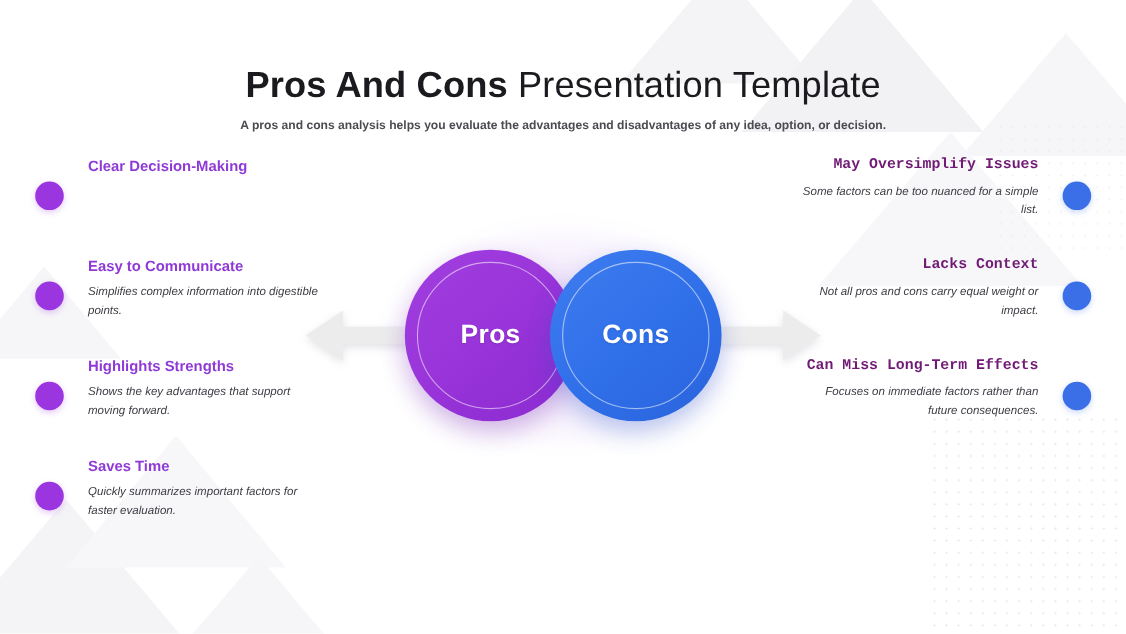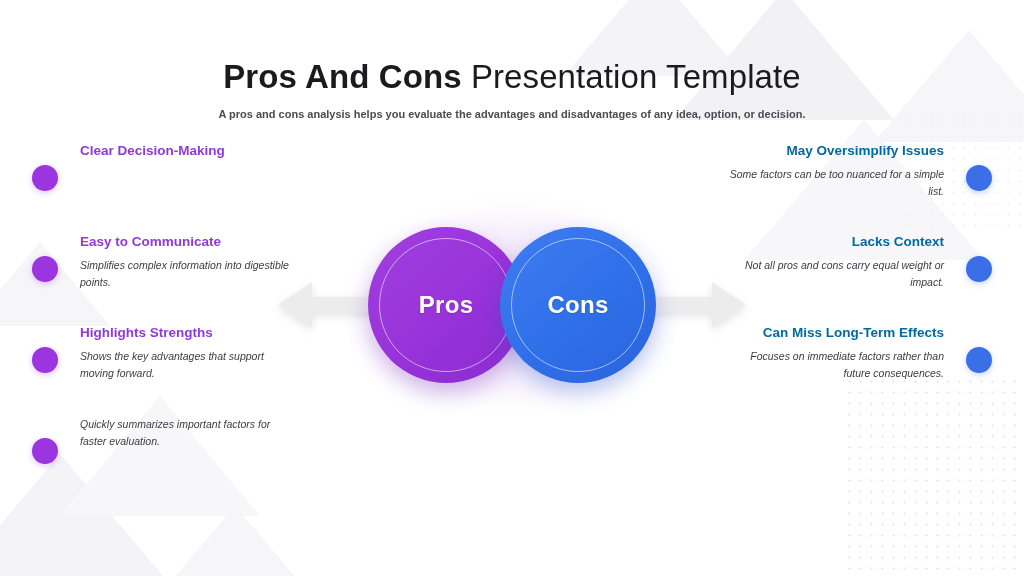--- a/index.html
+++ b/index.html
@@ -161,21 +161,21 @@
     padding: 0 22px 0 0;
     text-align: right;
   }
   .item-title {
     font-size: 13.5px;
     font-weight: 700;
     line-height: 1.2;
     margin-bottom: 7px;
   }
   .col-left .item-title { color: #8f3ad6; }
-  .col-right .item-title { color: #0369a1; }
+  .col-right .item-title { color: #701a75; font-family: Liberation Mono, monospace; }
 
   .item-desc {
     font-size: 10.5px;
     font-style: italic;
     color: #3c3c44;
     line-height: 1.62;
     max-width: 218px;
   }
   .col-right .item-desc {
     margin-left: auto;
@@ -295,20 +295,21 @@
     <div class="bullet bullet-purple"></div>
     <div class="item-text">
       <div class="item-title">Highlights Strengths</div>
       <div class="item-desc">Shows the key advantages that support moving forward.</div>
     </div>
   </div>
 
   <div class="item">
     <div class="bullet bullet-purple"></div>
     <div class="item-text">
+      <div class="item-title">Saves Time</div>
       <div class="item-desc">Quickly summarizes important factors for faster evaluation.</div>
     </div>
   </div>
 
 </div>
 
 <div class="col col-right">
 
   <div class="item">
     <div class="bullet bullet-blue"></div>

